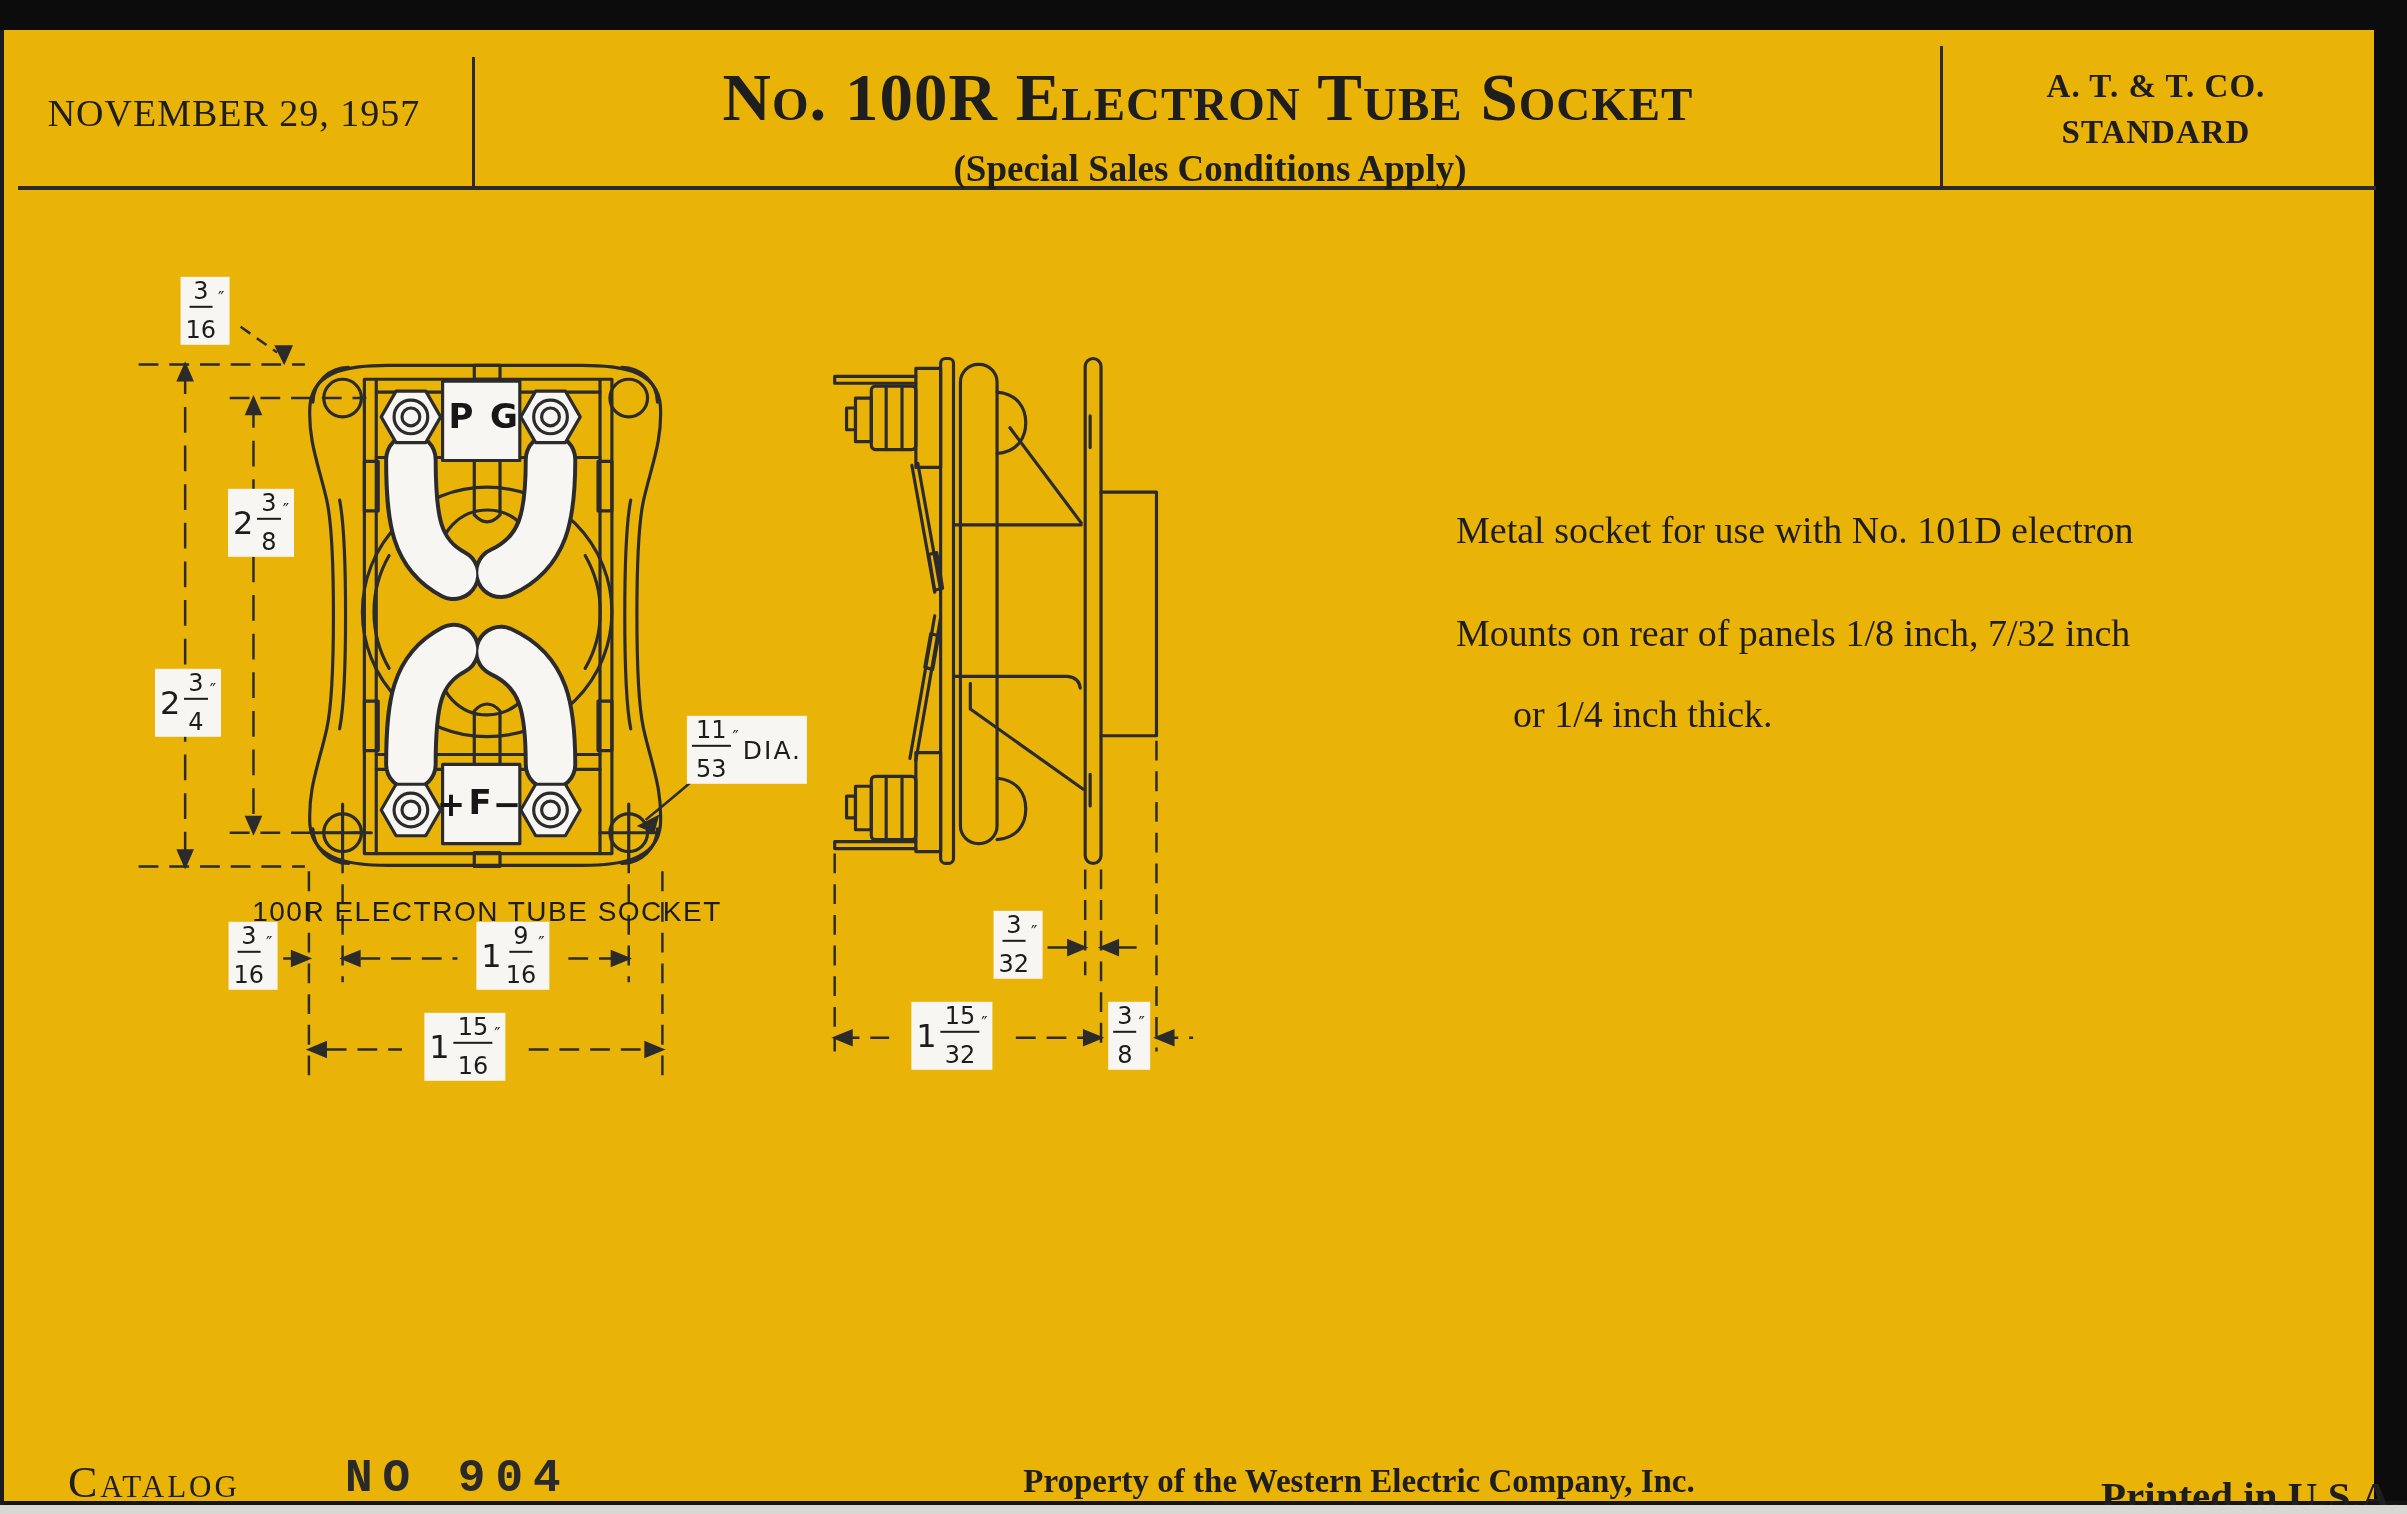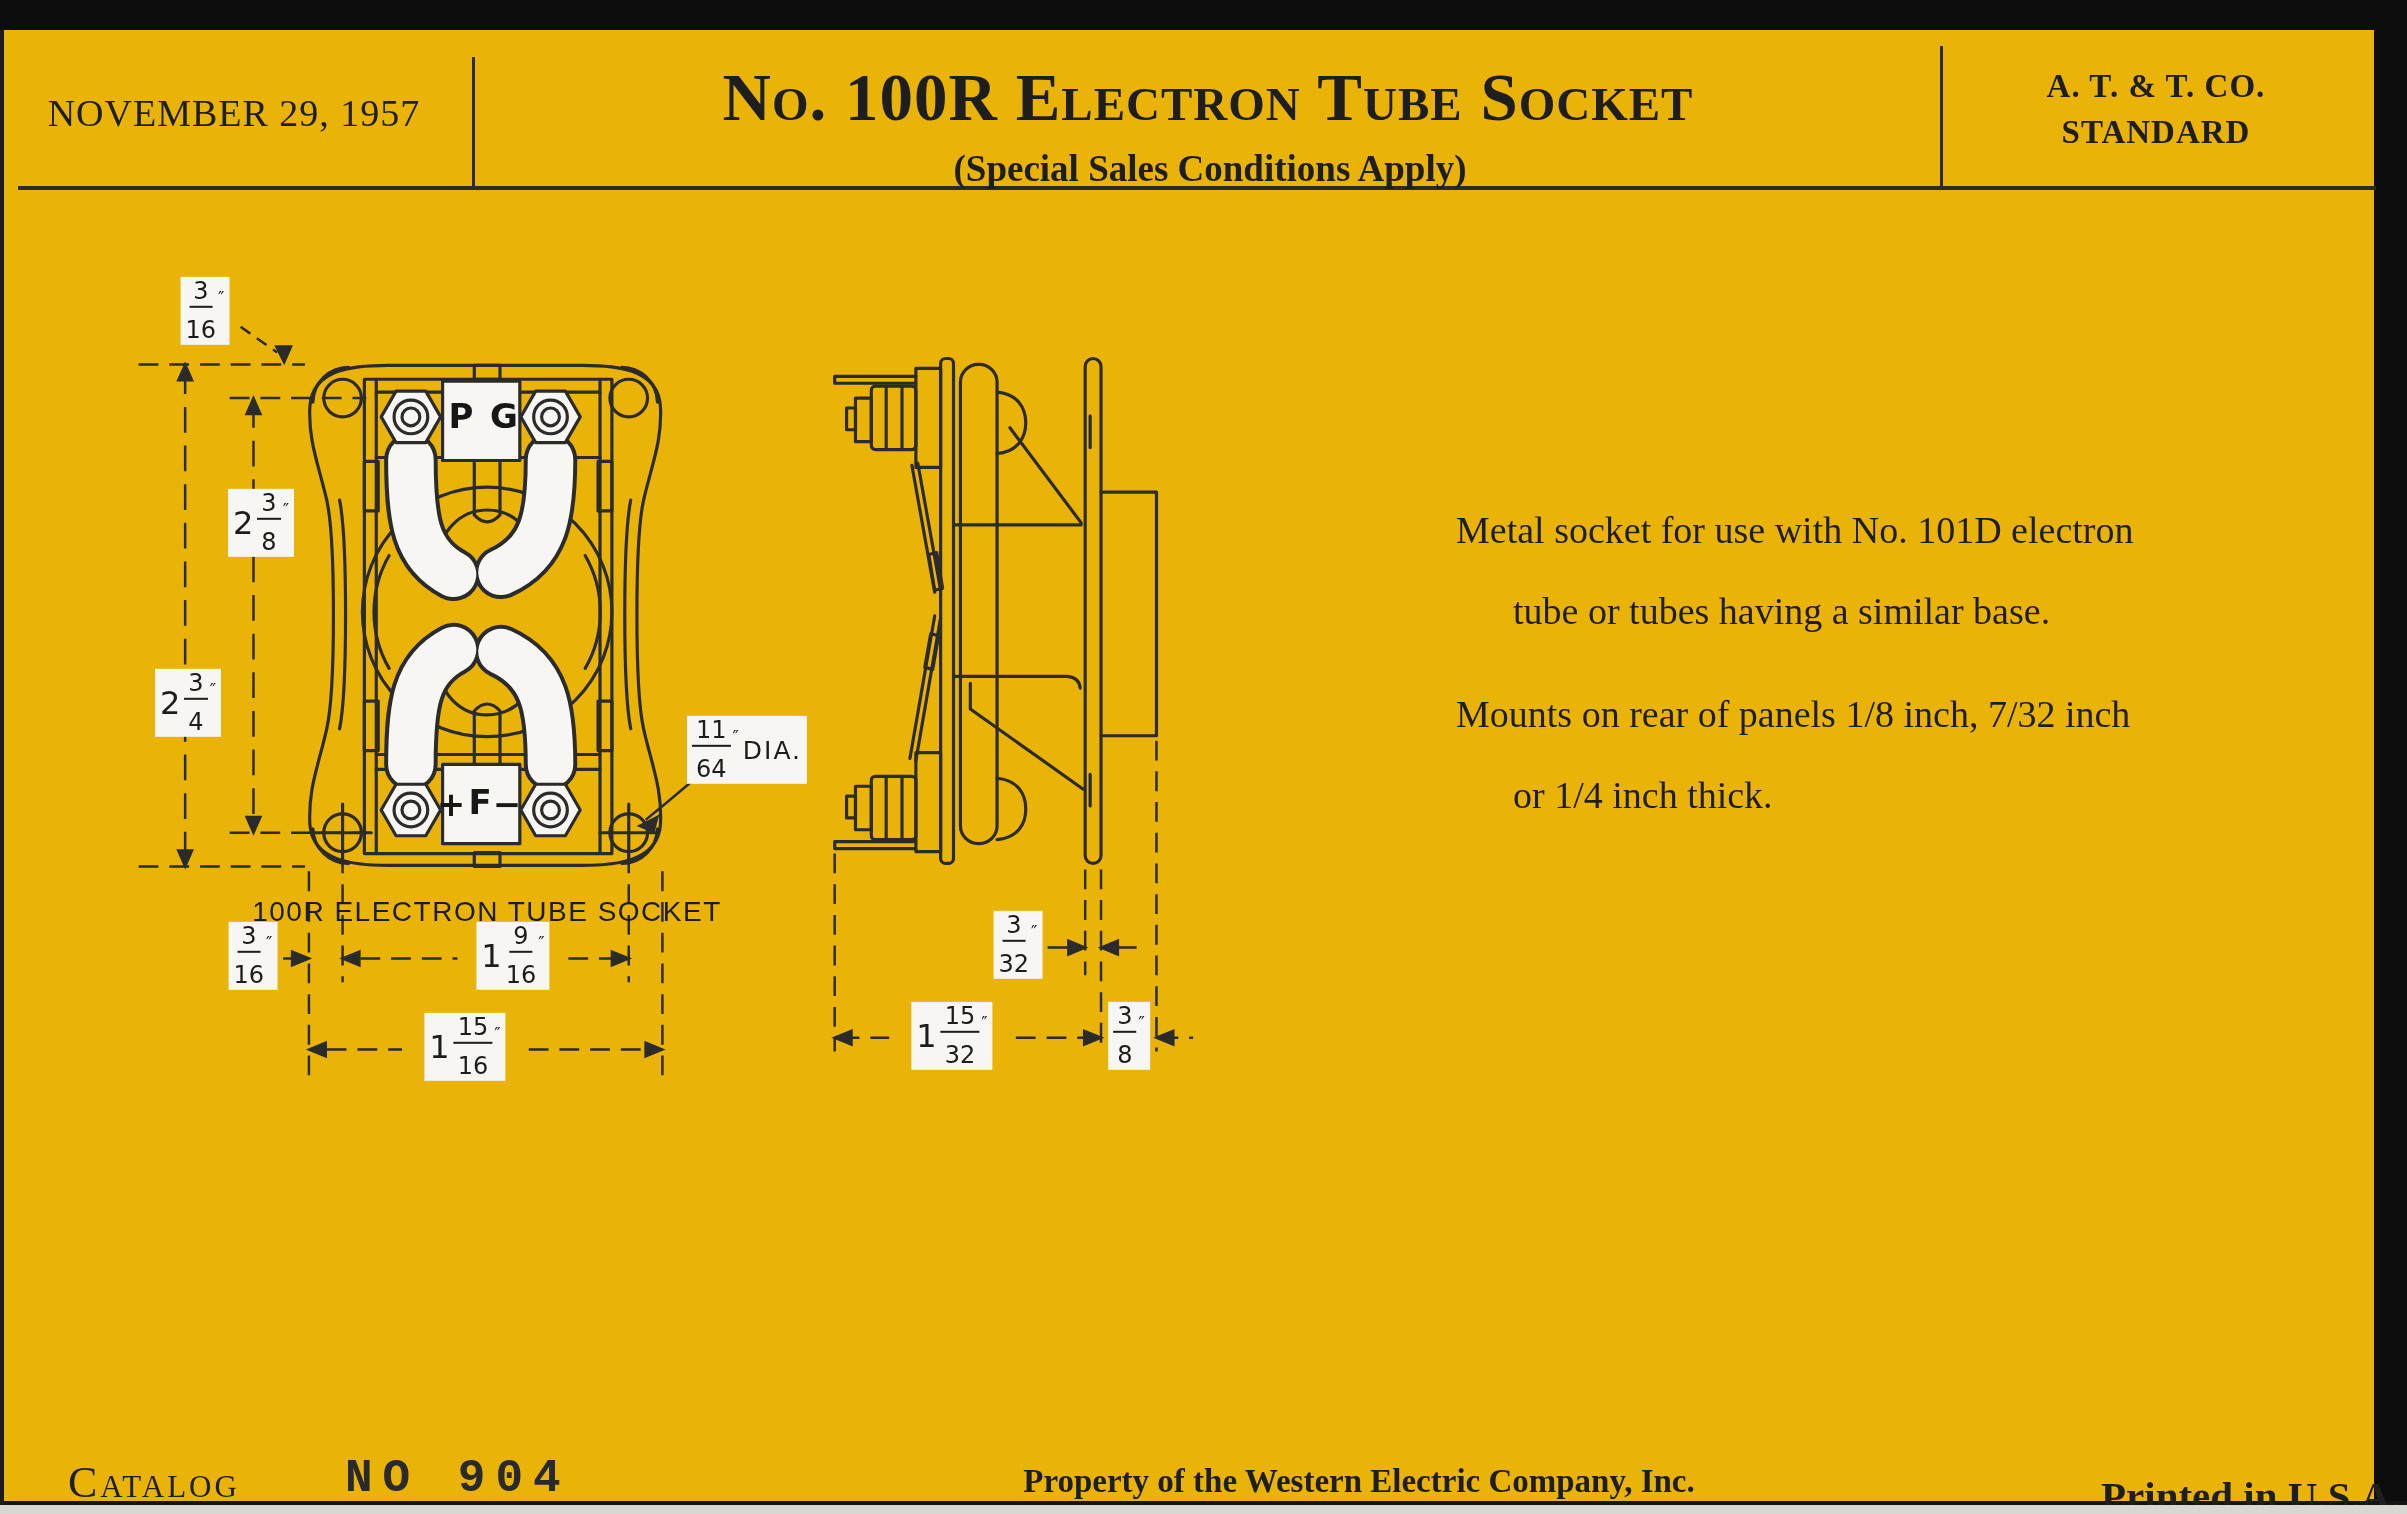--- a/index.html
+++ b/index.html
@@ -293,21 +293,21 @@
         <span class="dd">16</span>
       </span>
     <span class="du">″</span>
 
   </div>
 
   <div class="dim" style="left:747px;top:750px;">
 
     <span class="df">
         <span class="dn">11</span>
-        <span class="dd">64</span>
+        <span class="dd">53</span>
       </span>
     <span class="du">″</span>
     <span class="dword">DIA.</span>
   </div>
 
   <div class="dim" style="left:1018px;top:945px;">
 
     <span class="df">
         <span class="dn">3</span>
         <span class="dd">32</span>
@@ -331,21 +331,20 @@
     <span class="df">
         <span class="dn">3</span>
         <span class="dd">8</span>
       </span>
     <span class="du">″</span>
 
   </div>
 
   <div class="notes">
     <div class="ln">Metal socket for use with No. 101D electron</div>
-    <div class="ln cont">tube or tubes having a similar base.</div>
     <div class="ln p2">Mounts on rear of panels 1/8 inch, 7/32 inch</div>
     <div class="ln cont">or 1/4 inch thick.</div>
   </div>
 
   <div class="ft-catalog">Catalog</div>
   <div class="ft-stamp">NO 904</div>
   <div class="ft-property">Property of the Western Electric Company, Inc.</div>
   <div class="ft-printed">Printed in U.S.A.</div>
 
 </div>

